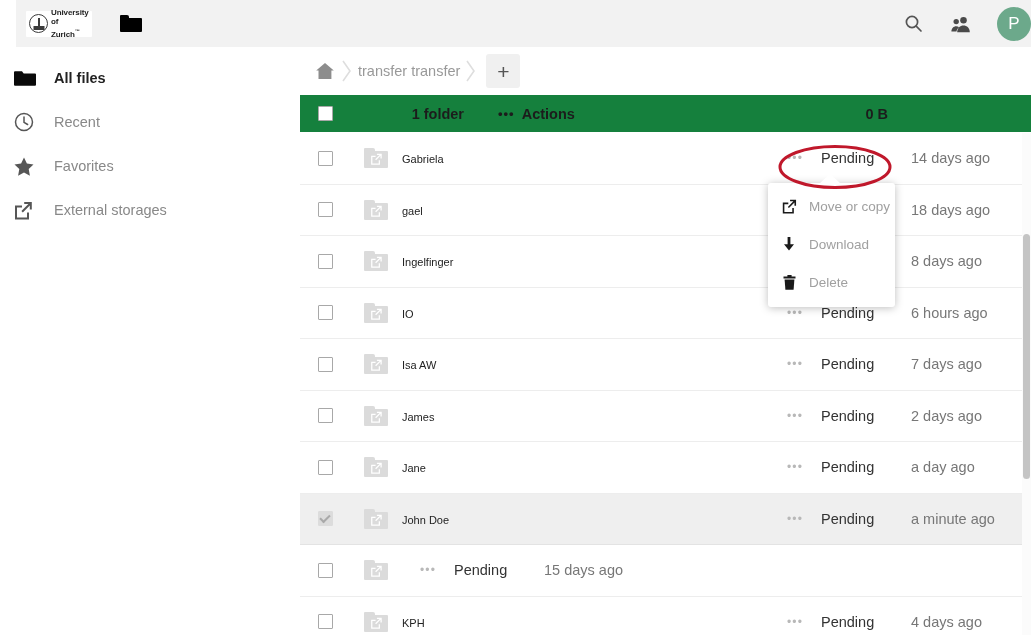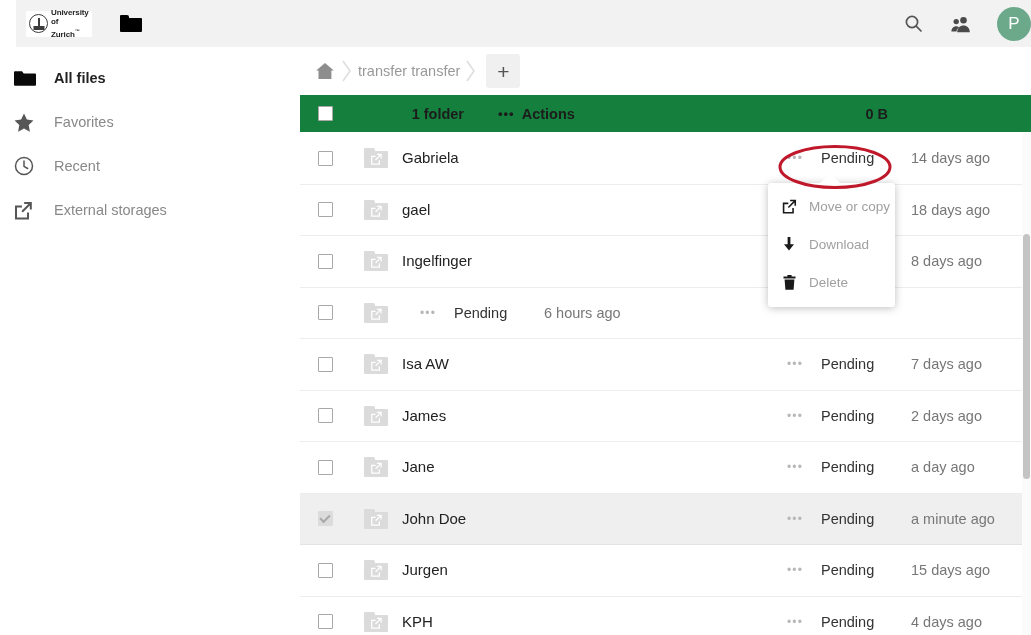--- a/index.html
+++ b/index.html
@@ -179,21 +179,21 @@
     margin-left: auto; margin-right: 143px;
     font-size: 14.5px; color: #1c1c1c; font-weight: bold;
   }
 
   .row {
     height: 51.5px; display: flex; align-items: center;
     border-bottom: 1px solid #ededed;
     background: #ffffff;
   }
   .row.selected { background: #efefef; border-bottom-color: #e3e3e3; }
-  .fname { font-size: 15px; color: #222222; cursor: pointer; }
+  .fname { font-size: 11px; color: #222222; cursor: pointer; }
   .rdots { color: #b8b8b8; letter-spacing: 1.2px; font-size: 12px; cursor: pointer; }
   .rstatus { font-size: 14.5px; color: #333333; }
   .rdate { font-size: 14.5px; color: #777777; }
 
   .folder-ico { position: relative; width: 24px; height: 20px; }
   .folder-ico .fb {
     position: absolute; left: 0; bottom: 0; width: 24px; height: 17px;
     background: #dbdbdb; border-radius: 1px;
   }
   .folder-ico .ft {
@@ -281,39 +281,39 @@
 
 <nav class="sidebar">
 
   <div class="side-item active">
     <span class="side-ico">
       <svg width="22" height="17" viewBox="0 0 22 17">
         <path d="M0 2.2a1 1 0 011-1h7l1.7 2.2H21a1 1 0 011 1v10.4a1 1 0 01-1 1H1a1 1 0 01-1-1z" fill="#0a0a0a"></path>
       </svg>
     </span>
     <span>All files</span>
-  </div>
-
-  <div class="side-item">
-    <span class="side-ico">
-      <svg width="20" height="19" viewBox="0 0 20 19">
-        <path d="M10 0.6l2.9 6 6.6.9-4.8 4.6 1.2 6.6-5.9-3.2-5.9 3.2L5.3 12 .5 7.5l6.6-.9z" fill="#565656"></path>
-      </svg>
-    </span>
-    <span>Favorites</span>
   </div>
 
   <div class="side-item">
     <span class="side-ico">
       <svg width="20" height="20" viewBox="0 0 20 20">
         <circle cx="10" cy="10" r="8.5" fill="none" stroke="#565656" stroke-width="1.5"></circle>
         <path d="M10 5v5.3l3.6 2.2" fill="none" stroke="#565656" stroke-width="1.5" stroke-linecap="round"></path>
       </svg>
     </span>
     <span>Recent</span>
+  </div>
+
+  <div class="side-item">
+    <span class="side-ico">
+      <svg width="20" height="19" viewBox="0 0 20 19">
+        <path d="M10 0.6l2.9 6 6.6.9-4.8 4.6 1.2 6.6-5.9-3.2-5.9 3.2L5.3 12 .5 7.5l6.6-.9z" fill="#565656"></path>
+      </svg>
+    </span>
+    <span>Favorites</span>
   </div>
 
   <div class="side-item">
     <span class="side-ico">
       <svg width="19" height="19" viewBox="0 0 19 19">
         <path d="M1 4.5h7v2H3v10h10v-5h2v7H1z" fill="#565656"></path>
         <path d="M10.2 1h7.6v7.6h-2V4.4l-7 7L7.4 10l7-7h-4.2z" fill="#565656"></path>
       </svg>
     </span>
     <span>External storages</span>
@@ -448,20 +448,21 @@
           <div class="col-ico">
             <div class="folder-ico">
               <div class="ft"></div>
               <div class="fb"></div>
               <svg class="fx" viewBox="0 0 19 19">
                 <path d="M1 4.5h7v2H3v10h10v-5h2v7H1z" fill="#ffffff"></path>
                 <path d="M10.2 1h7.6v7.6h-2V4.4l-7 7L7.4 10l7-7h-4.2z" fill="#ffffff"></path>
               </svg>
             </div>
           </div>
+          <div class="col-name"><span class="fname">IO</span></div>
           <div class="col-dots">
             <span class="rdots">•••</span>
           </div>
           <div class="col-status"><span class="rstatus">Pending</span></div>
           <div class="col-date"><span class="rdate">6 hours ago</span></div>
         </div>
         <div class="row">
           <div class="col-chk">
             <div class="chk"></div>
           </div>
@@ -552,21 +553,20 @@
           <div class="col-ico">
             <div class="folder-ico">
               <div class="ft"></div>
               <div class="fb"></div>
               <svg class="fx" viewBox="0 0 19 19">
                 <path d="M1 4.5h7v2H3v10h10v-5h2v7H1z" fill="#ffffff"></path>
                 <path d="M10.2 1h7.6v7.6h-2V4.4l-7 7L7.4 10l7-7h-4.2z" fill="#ffffff"></path>
               </svg>
             </div>
           </div>
-          <div class="col-name"><span class="fname">Jurgen</span></div>
           <div class="col-dots">
             <span class="rdots">•••</span>
           </div>
           <div class="col-status"><span class="rstatus">Pending</span></div>
           <div class="col-date"><span class="rdate">15 days ago</span></div>
         </div>
         <div class="row">
           <div class="col-chk">
             <div class="chk"></div>
           </div>

